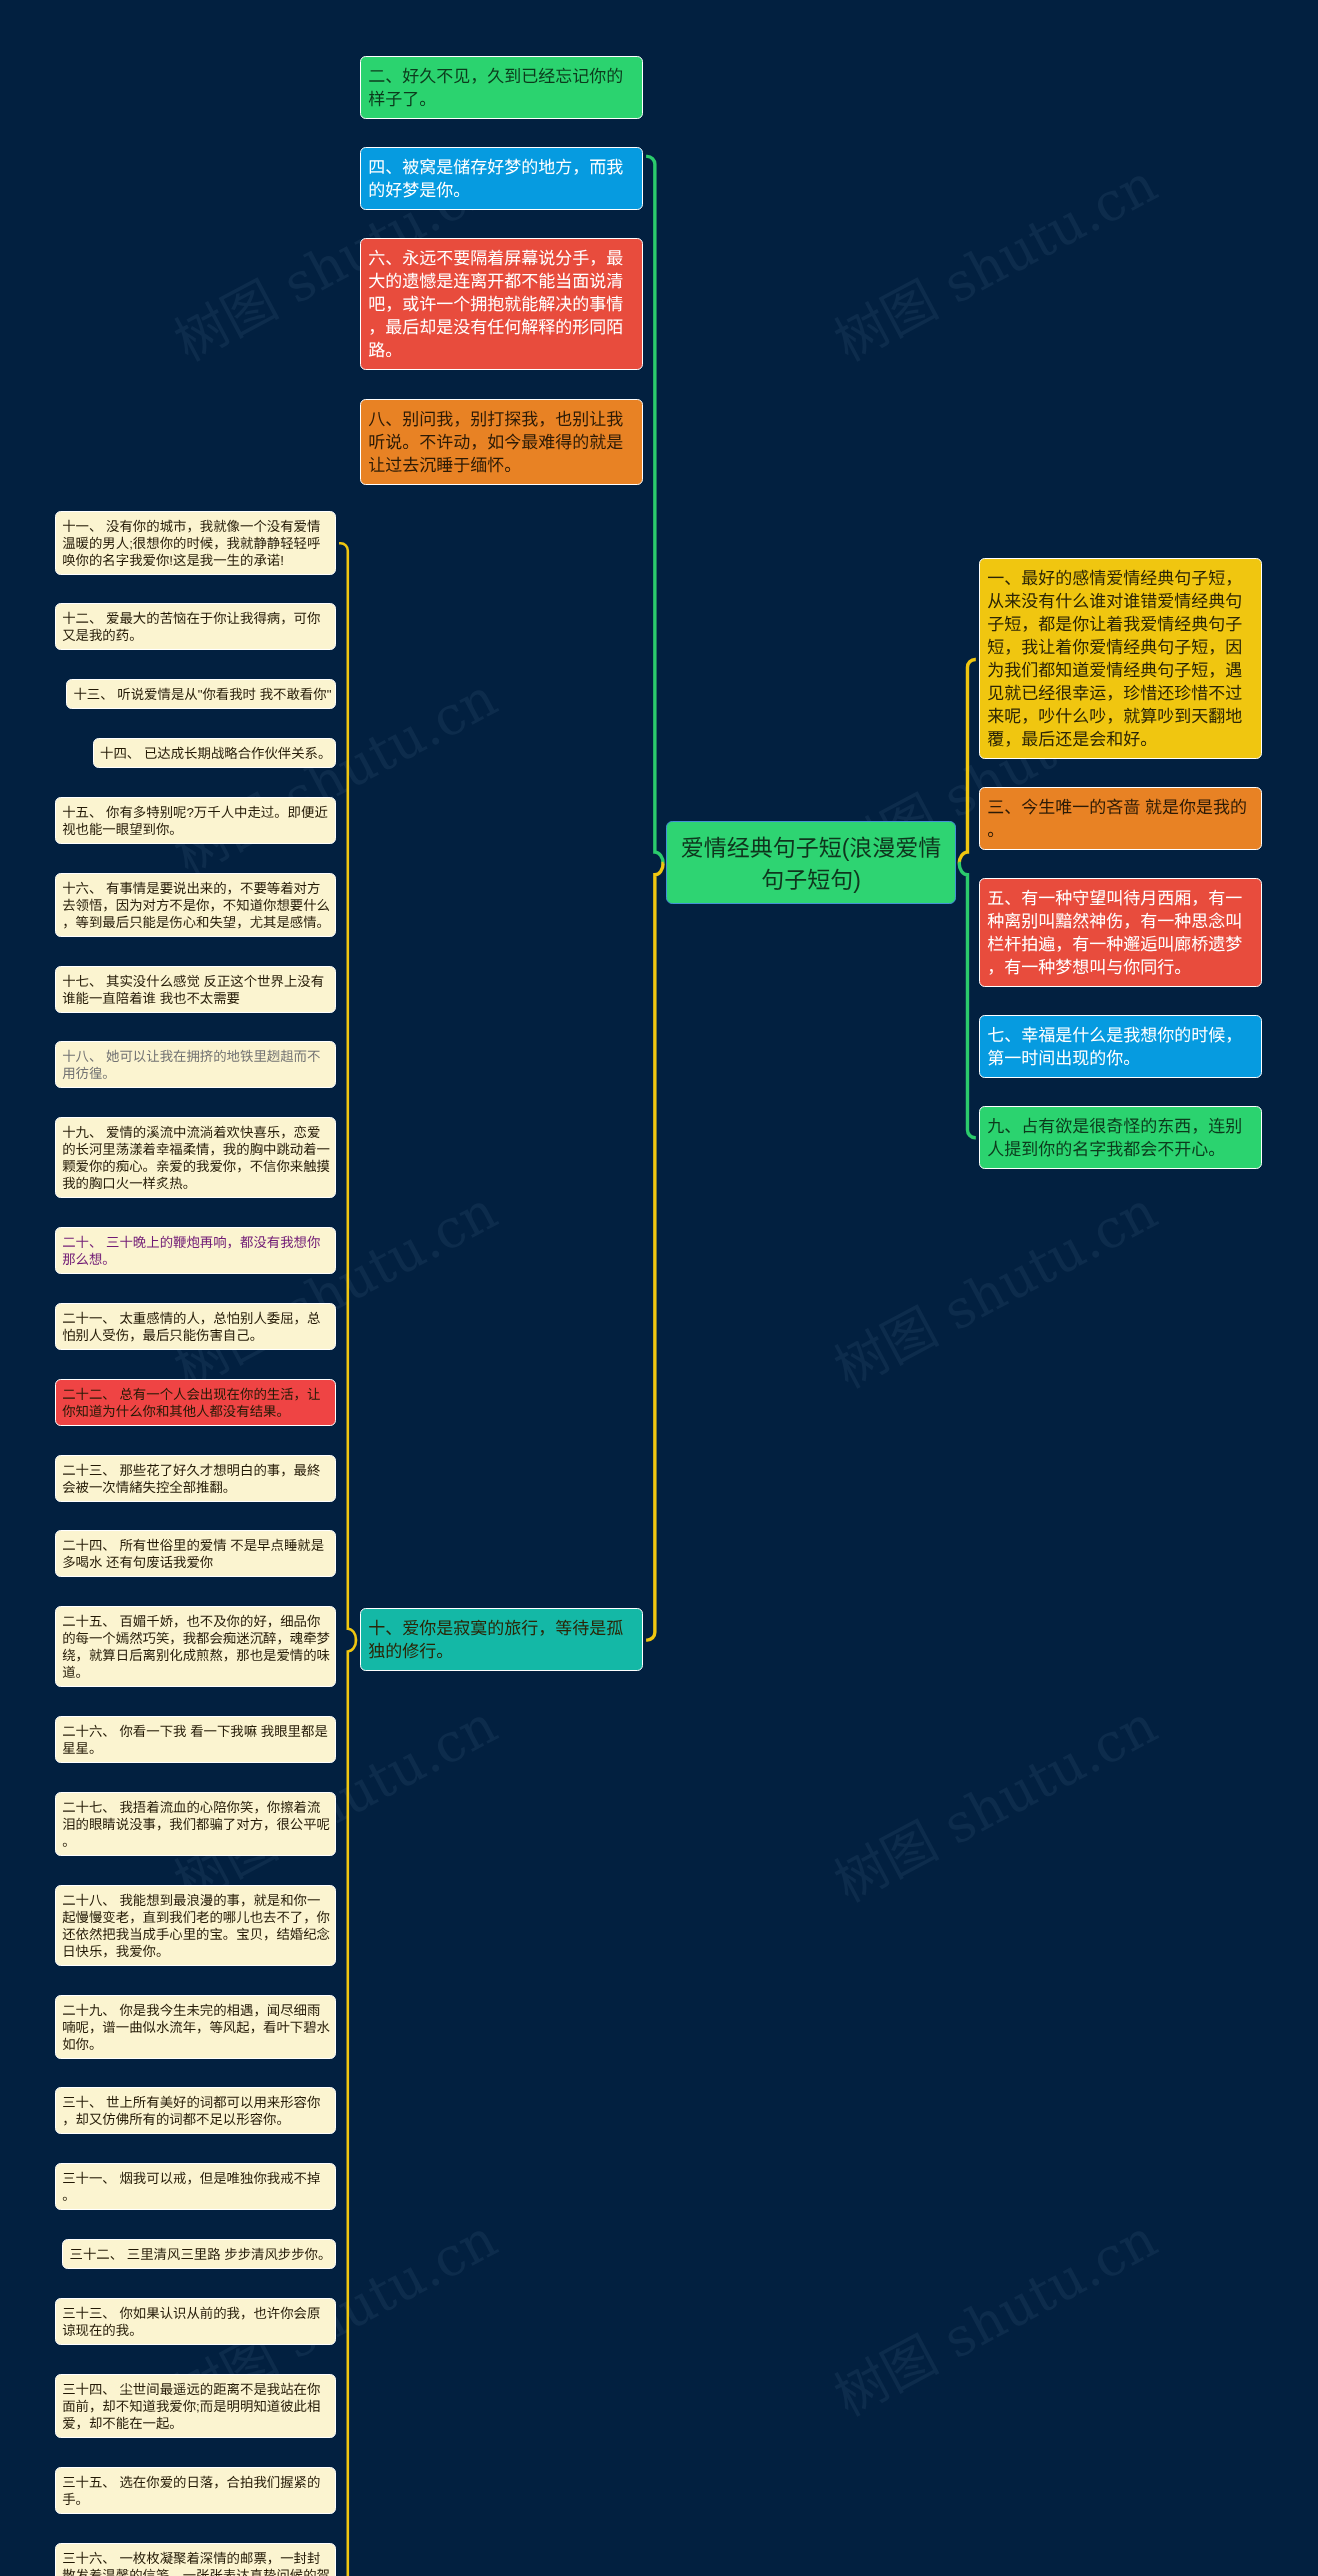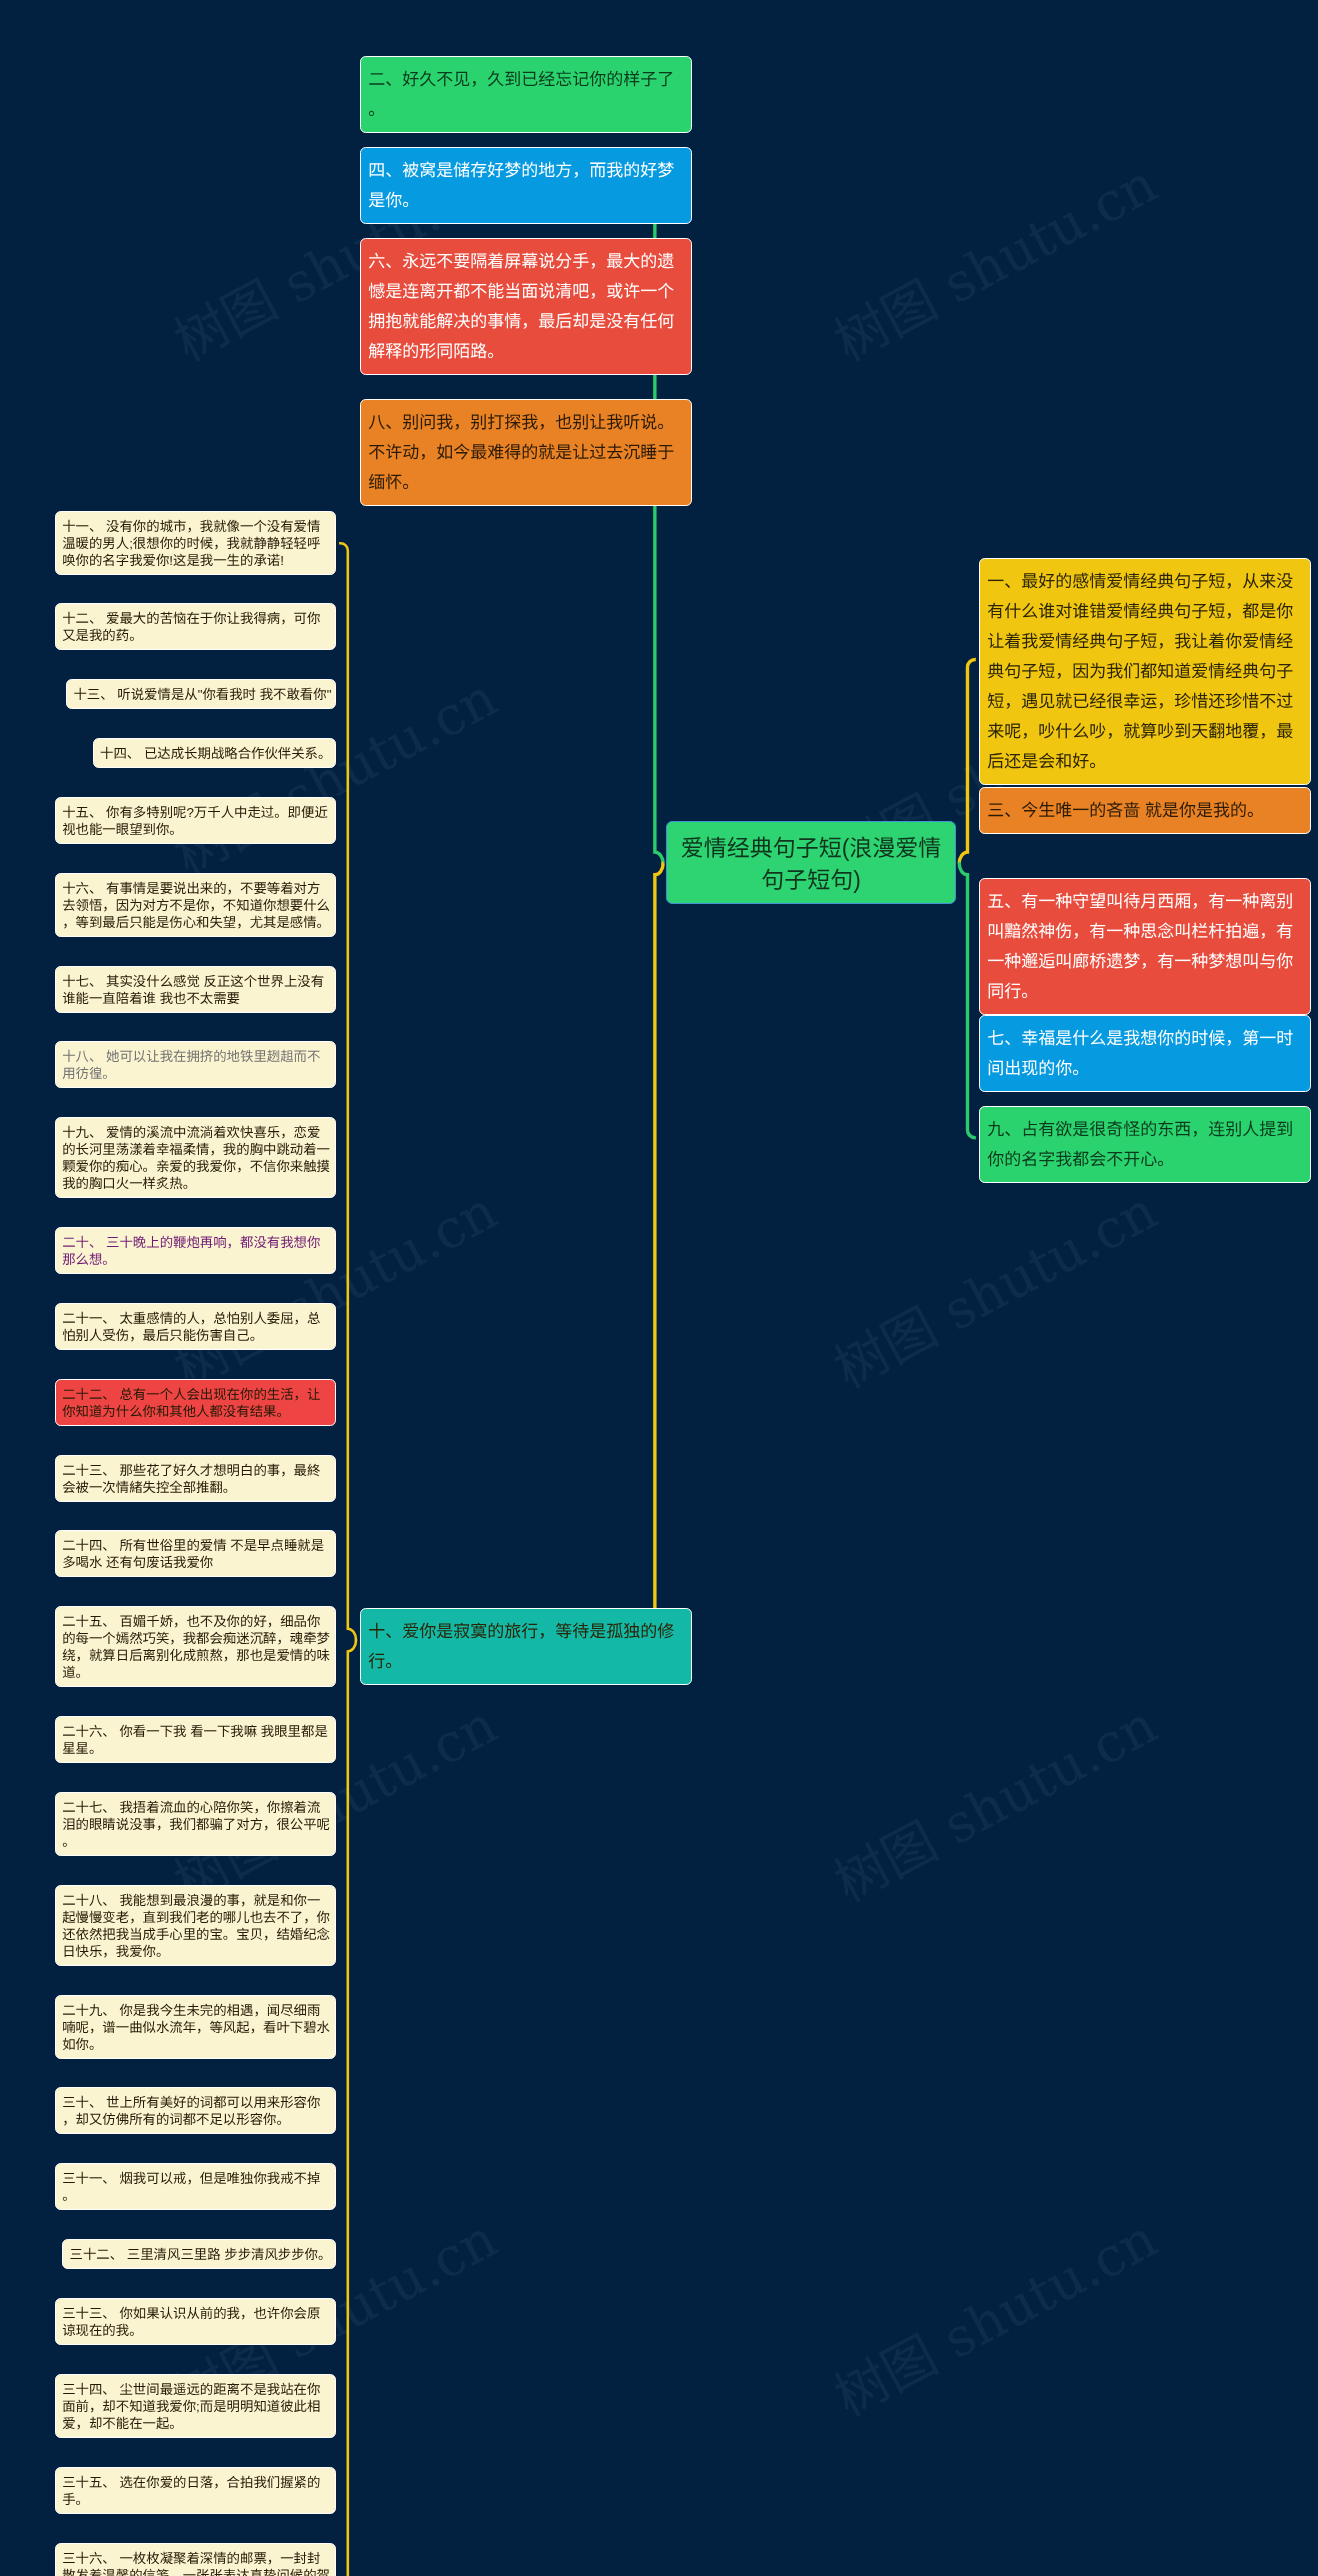--- a/index.html
+++ b/index.html
@@ -6,21 +6,21 @@
   body{width:1319px;height:2833px;background:#022040;overflow:hidden;}
   #root{position:relative;width:1319px;height:2833px;
         font-family:"Liberation Sans",sans-serif;}
   #wm{position:absolute;left:0;top:0;width:1319px;height:2833px;overflow:hidden;z-index:1;}
   .wm-item{position:absolute;font-family:"DejaVu Serif",serif;
            font-size:53px;color:#86a9c6;opacity:0.085;white-space:nowrap;
            transform:rotate(-28deg);transform-origin:0 100%;}
   #links{position:absolute;left:0;top:0;z-index:2;}
   .node{position:absolute;box-sizing:border-box;border:1.5px solid #ffffff;border-radius:5.7px;
         white-space:pre-wrap;line-break:anywhere;z-index:3;}
-  .n-mid,.n-right{width:332px;font-size:17px;line-height:30px;padding:7.7px 7.2px;}
+  .n-mid,.n-right{width:283px;font-size:17px;line-height:23px;padding:7.7px 7.2px;}
   .n-left{font-size:13.4px;line-height:17px;padding:5.7px 3.6px 5.7px 6.2px;max-width:281px;}
   #center{position:absolute;box-sizing:border-box;border:1.5px solid #3a7fe0;border-radius:6.2px;
           font-size:23px;line-height:32px;padding:9.8px 9.3px 7.7px;text-align:center;width:290px;z-index:4;
           white-space:pre-wrap;line-break:anywhere;}
 </style>
 </head>
 <body>
 
 <div id="root">
 

